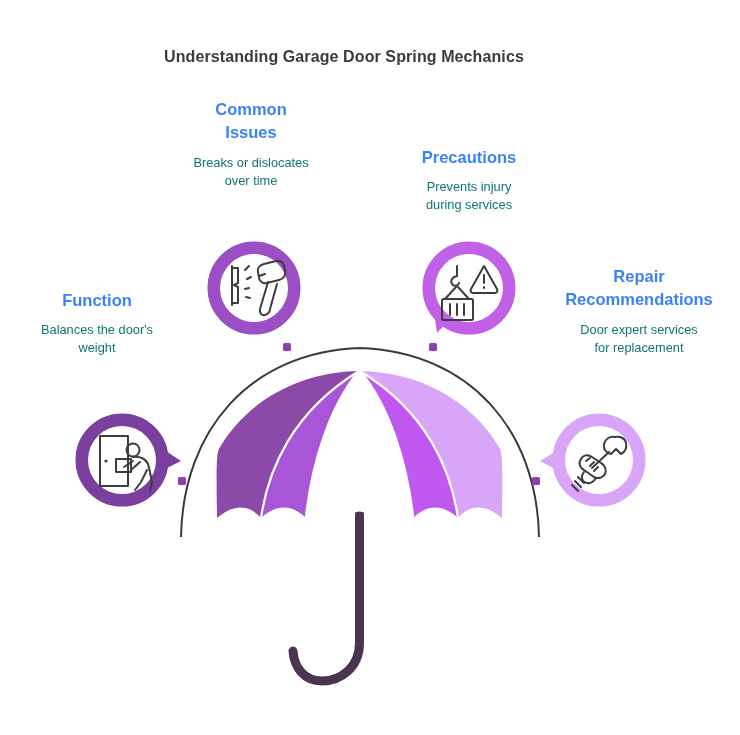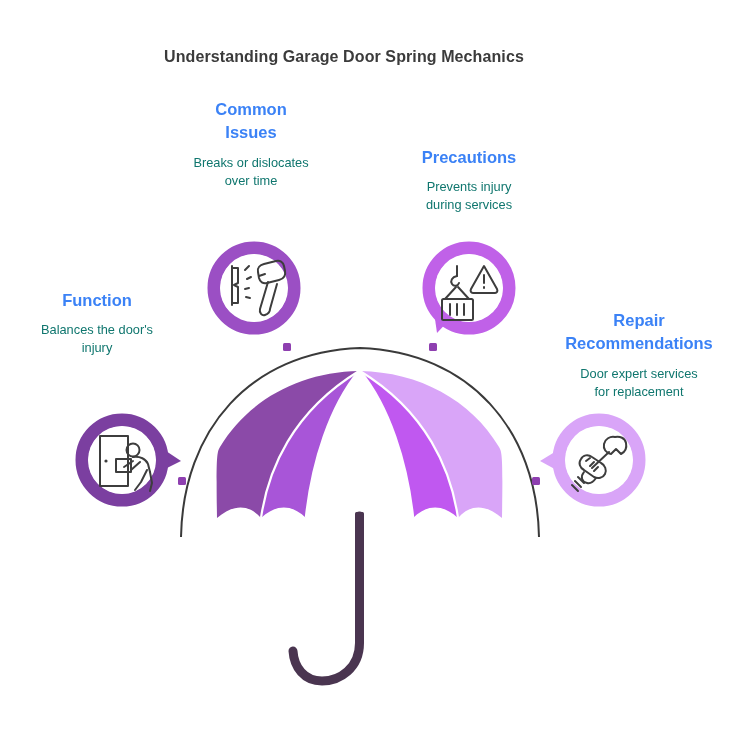--- a/index.html
+++ b/index.html
@@ -51,21 +51,21 @@
     font-size: 12.8px;
     font-weight: normal;
     color: #0f766e;
     line-height: 1.38;
     margin-top: 9px;
   }
 
   .block-common      { left: 160px;  top: 98px;  width: 182px; }
   .block-precautions { left: 385px;  top: 122px; width: 168px; margin-top: 24px; }
   .block-function    { left: 8px;    top: 289px; width: 178px; }
-  .block-repair      { left: 543px;  top: 265px; width: 192px; margin-top: 44px; }
+  .block-repair      { left: 543px;  top: 265px; width: 192px; }
 
   
   #scene {
     position: absolute;
     left: 0;
     top: 0;
     width: 740px;
     height: 735px;
     display: block;
   }
@@ -99,21 +99,21 @@
       <span>during services</span>
     </div>
   </div>
 
   <div class="label-block block-function">
     <div class="label-head">
       <span>Function</span>
     </div>
     <div class="label-desc">
       <span>Balances the door's</span><br>
-      <span>injury</span>
+      <span>weight</span>
     </div>
   </div>
 
   <div class="label-block block-repair">
     <div class="label-head">
       <span>Repair</span><br>
       <span>Recommendations</span>
     </div>
     <div class="label-desc">
       <span>Door expert services</span><br>

